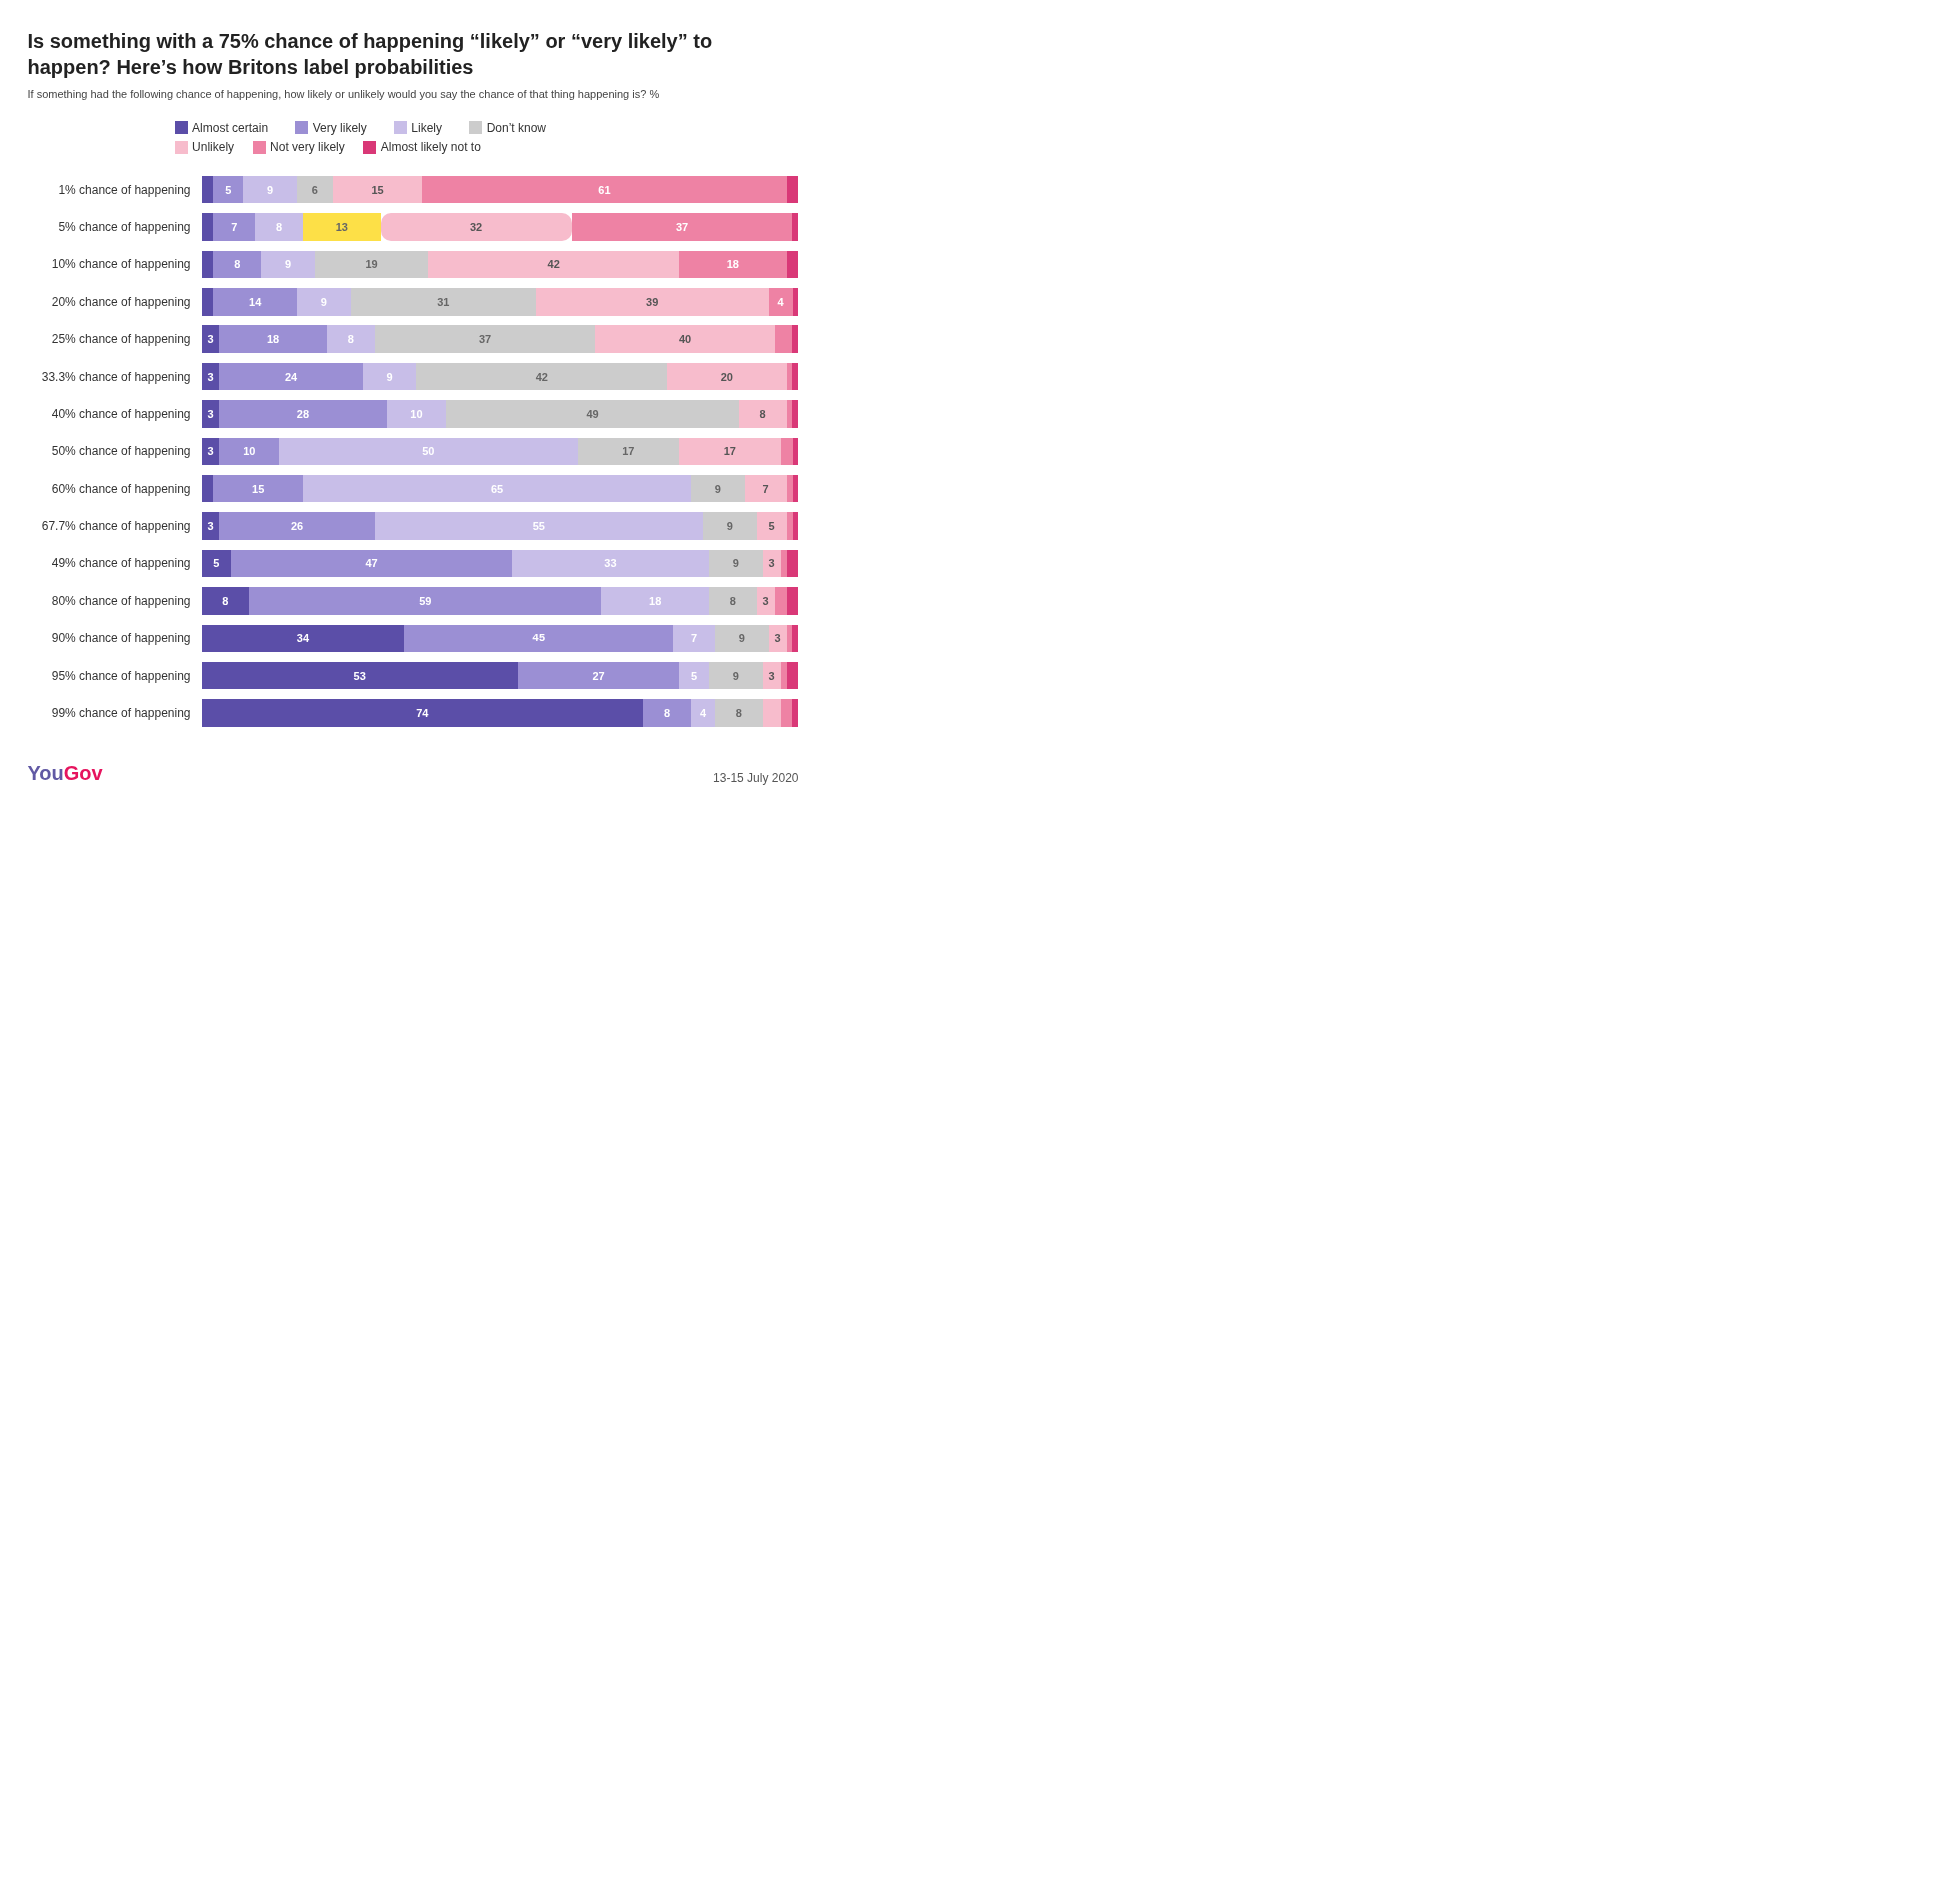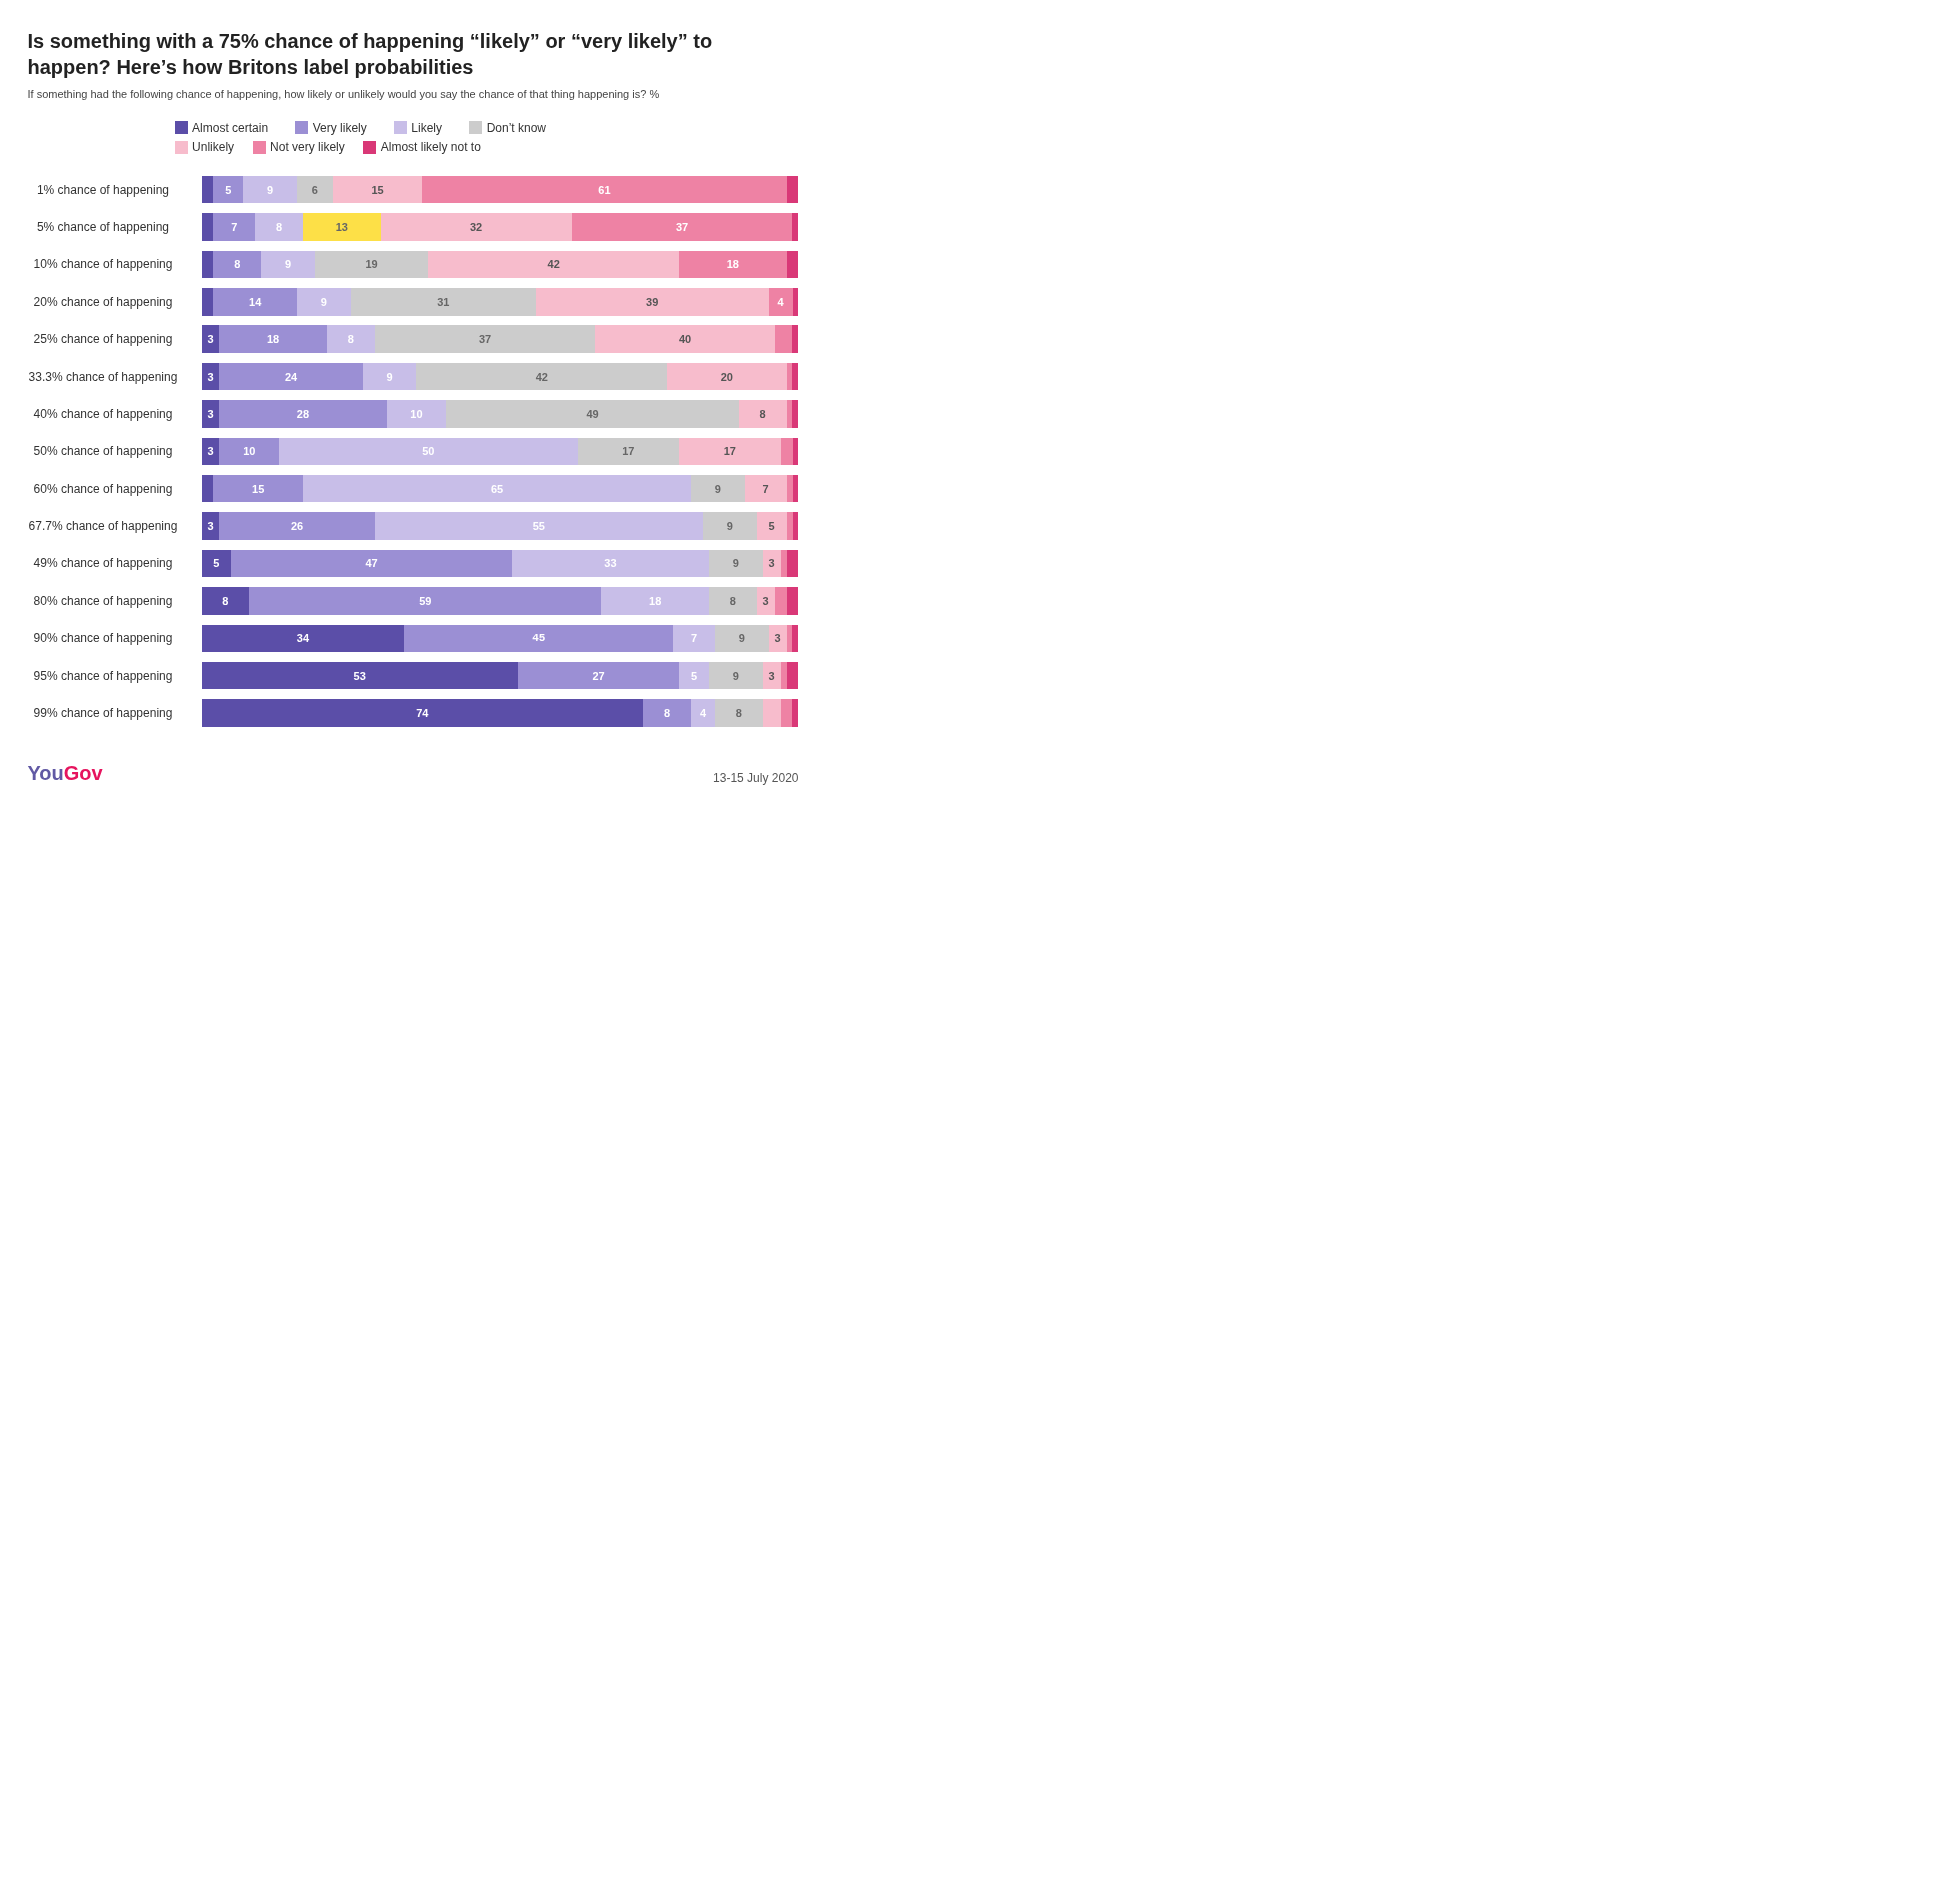--- a/index.html
+++ b/index.html
@@ -49,22 +49,22 @@
     }
     .row {
       display: flex;
       align-items: center;
       height: 31px;
     }
     .row-label {
       width: 174px;
       font-size: 12px;
       color: #333;
-      text-align: center;
-      padding-right: 23px;
+      text-align: right;
+      padding-right: 11px;
       flex-shrink: 0;
     }
     .bar-container {
       flex: 1;
       display: flex;
       height: 27.5px;
       overflow: hidden;
     }
     .bar-segment {
       display: flex;
@@ -152,21 +152,21 @@
         <div class="bar-segment" style="width: 2%; background: rgb(217, 56, 119); flex-shrink: 0; color: rgb(255, 255, 255);"></div>
       </div>
     </div>
     <div class="row">
       <div class="row-label">5% chance of happening</div>
       <div class="bar-container">
         <div class="bar-segment" style="width: 2%; background: rgb(91, 78, 168); flex-shrink: 0; color: rgb(255, 255, 255);"></div>
         <div class="bar-segment" style="width: 7%; background: rgb(155, 143, 212); flex-shrink: 0; color: rgb(255, 255, 255);">7</div>
         <div class="bar-segment" style="width: 8%; background: rgb(200, 190, 232); flex-shrink: 0; color: rgb(255, 255, 255);">8</div>
         <div class="bar-segment dont-know" style="width: 13%; background: #fde047; flex-shrink: 0; color: rgb(102, 102, 102);">13</div>
-        <div class="bar-segment" style="width: 32%; background: rgb(247, 188, 204); flex-shrink: 0; color: rgb(85, 85, 85);">32</div>
+        <div class="bar-segment" style="width: 32%; background: rgb(247, 188, 204); flex-shrink: 0; color: rgb(85, 85, 85); border-radius: 10px;">32</div>
         <div class="bar-segment" style="width: 37%; background: rgb(238, 130, 164); flex-shrink: 0; color: rgb(255, 255, 255);">37</div>
         <div class="bar-segment" style="width: 1%; background: rgb(217, 56, 119); flex-shrink: 0; color: rgb(255, 255, 255);"></div>
       </div>
     </div>
     <div class="row">
       <div class="row-label">10% chance of happening</div>
       <div class="bar-container">
         <div class="bar-segment" style="width: 2%; background: rgb(91, 78, 168); flex-shrink: 0; color: rgb(255, 255, 255);"></div>
         <div class="bar-segment" style="width: 8%; background: rgb(155, 143, 212); flex-shrink: 0; color: rgb(255, 255, 255);">8</div>
         <div class="bar-segment" style="width: 9%; background: rgb(200, 190, 232); flex-shrink: 0; color: rgb(255, 255, 255);">9</div>

